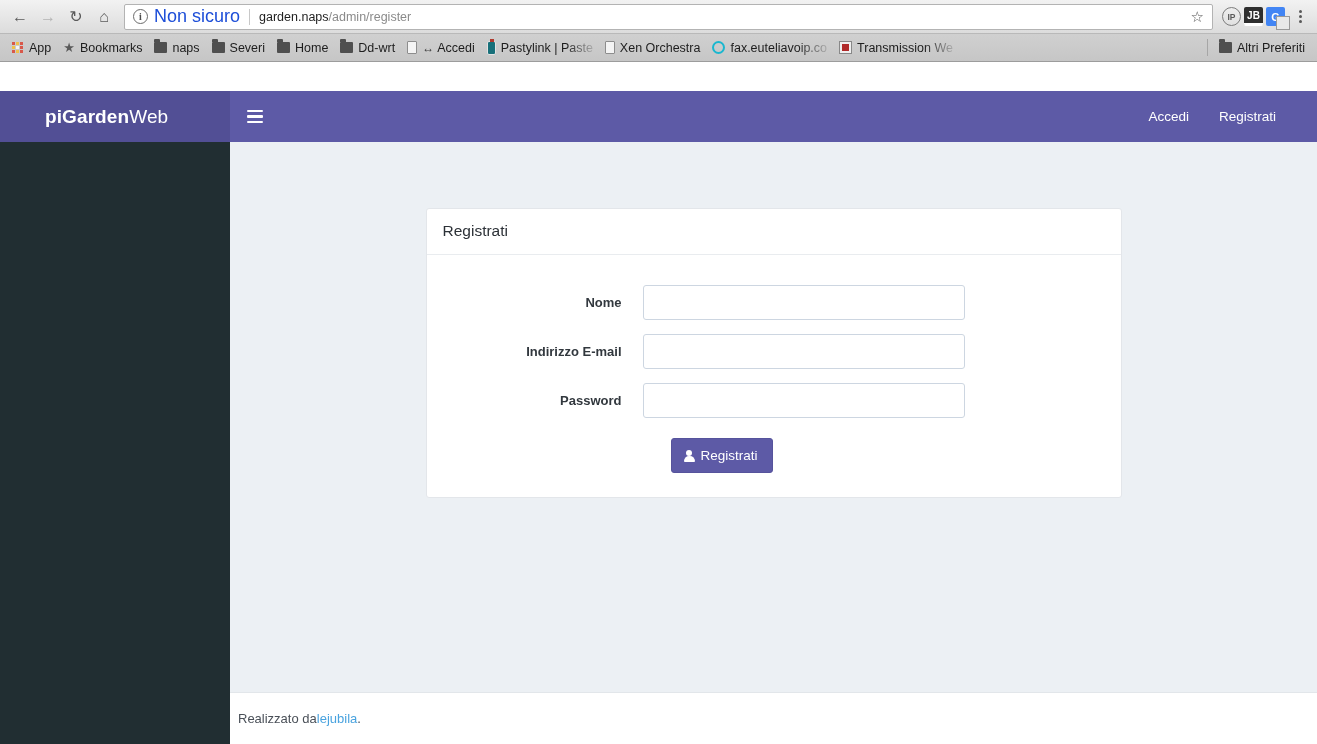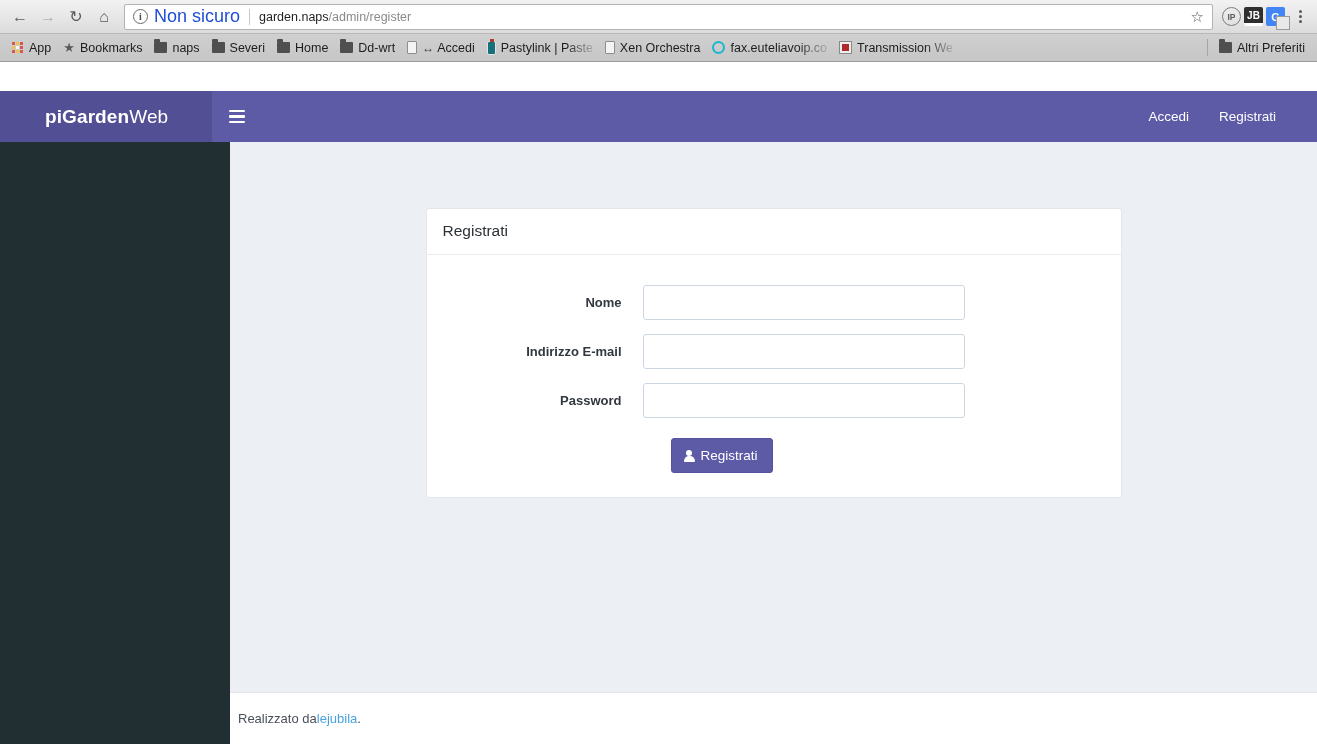--- a/index.html
+++ b/index.html
@@ -197,21 +197,21 @@
     position: absolute; top: 91px; left: 0;
     width: 1317px; height: 653px;
     background: #ecf0f4;
     display: flex; flex-direction: column;
   }
   .navbar {
     height: 51px; display: flex; align-items: stretch;
     background: #5d5aa6; flex: 0 0 auto;
   }
   .brand {
-    width: 212px; background: #524f95;
+    width: 230px; background: #524f95;
     display: flex; align-items: center;
     padding-left: 45px;
     color: #ffffff; font-size: 19px;
     letter-spacing: .1px;
   }
   .brand b { font-weight: bold; }
   .brand span { font-weight: normal; }
   .navbar-toggle {
     width: 50px; display: flex; align-items: center; justify-content: center;
   }

